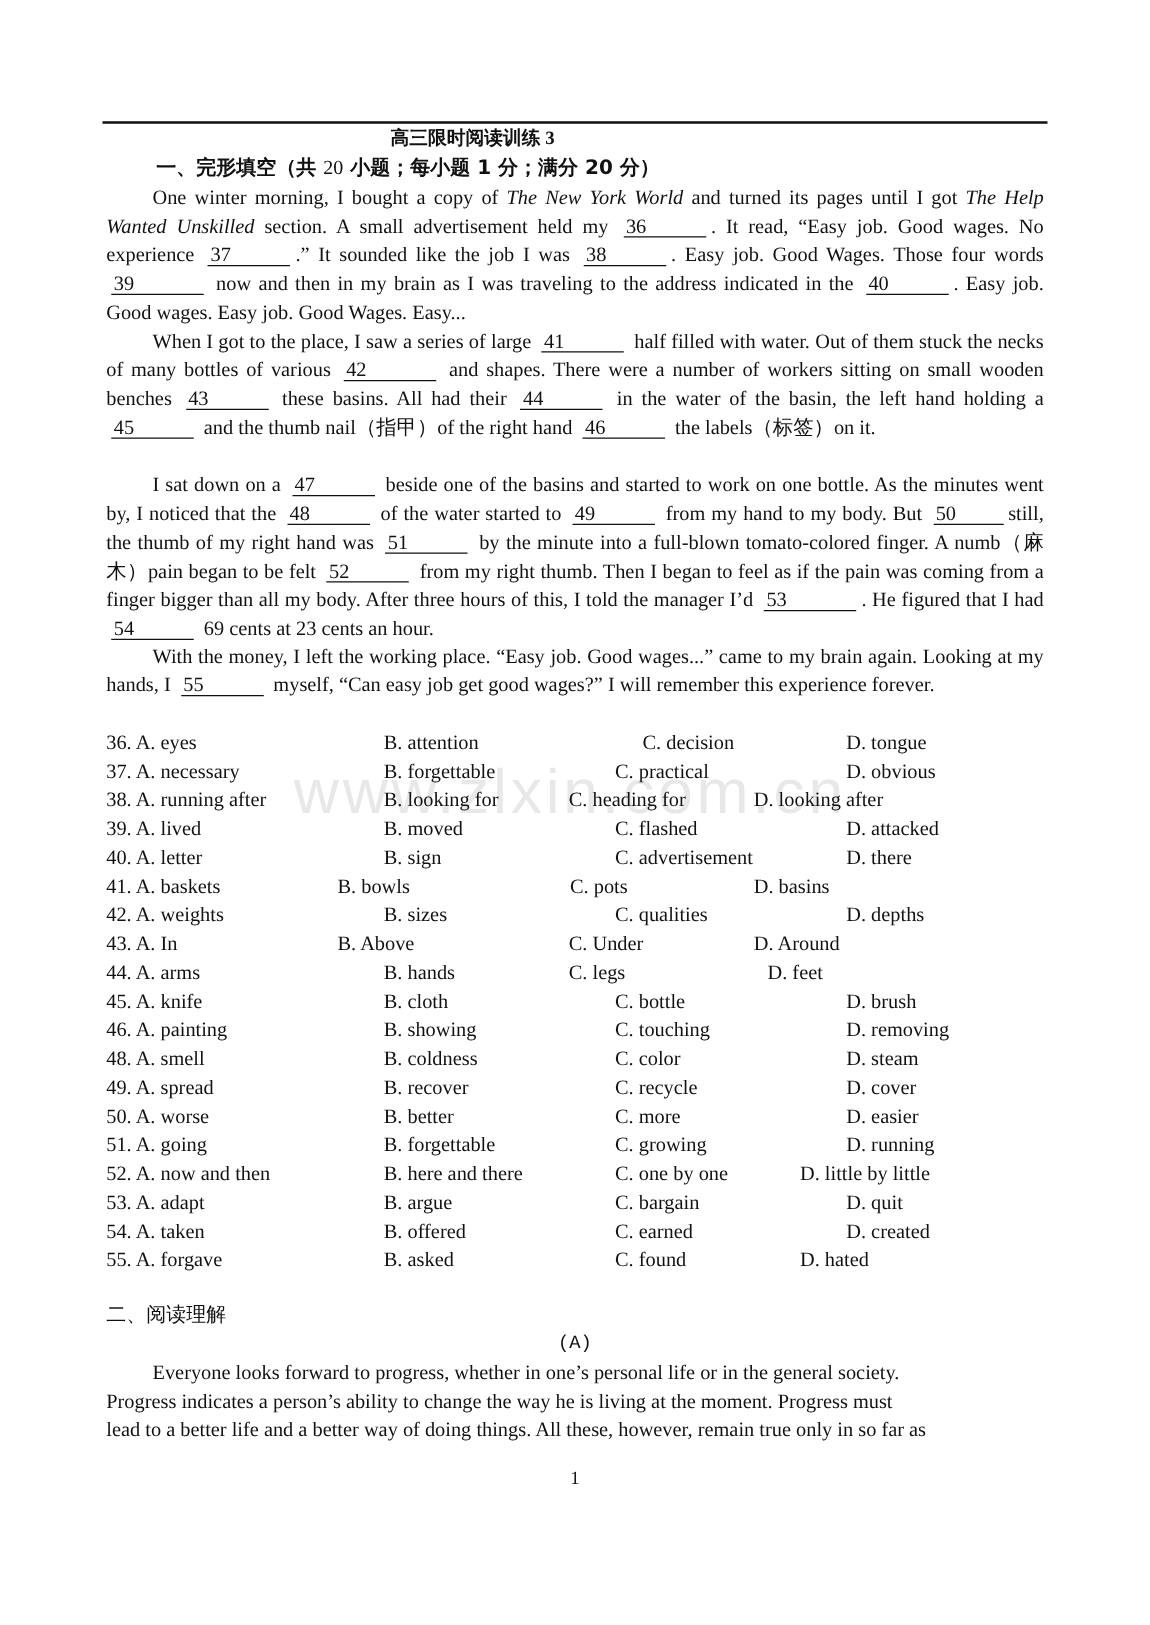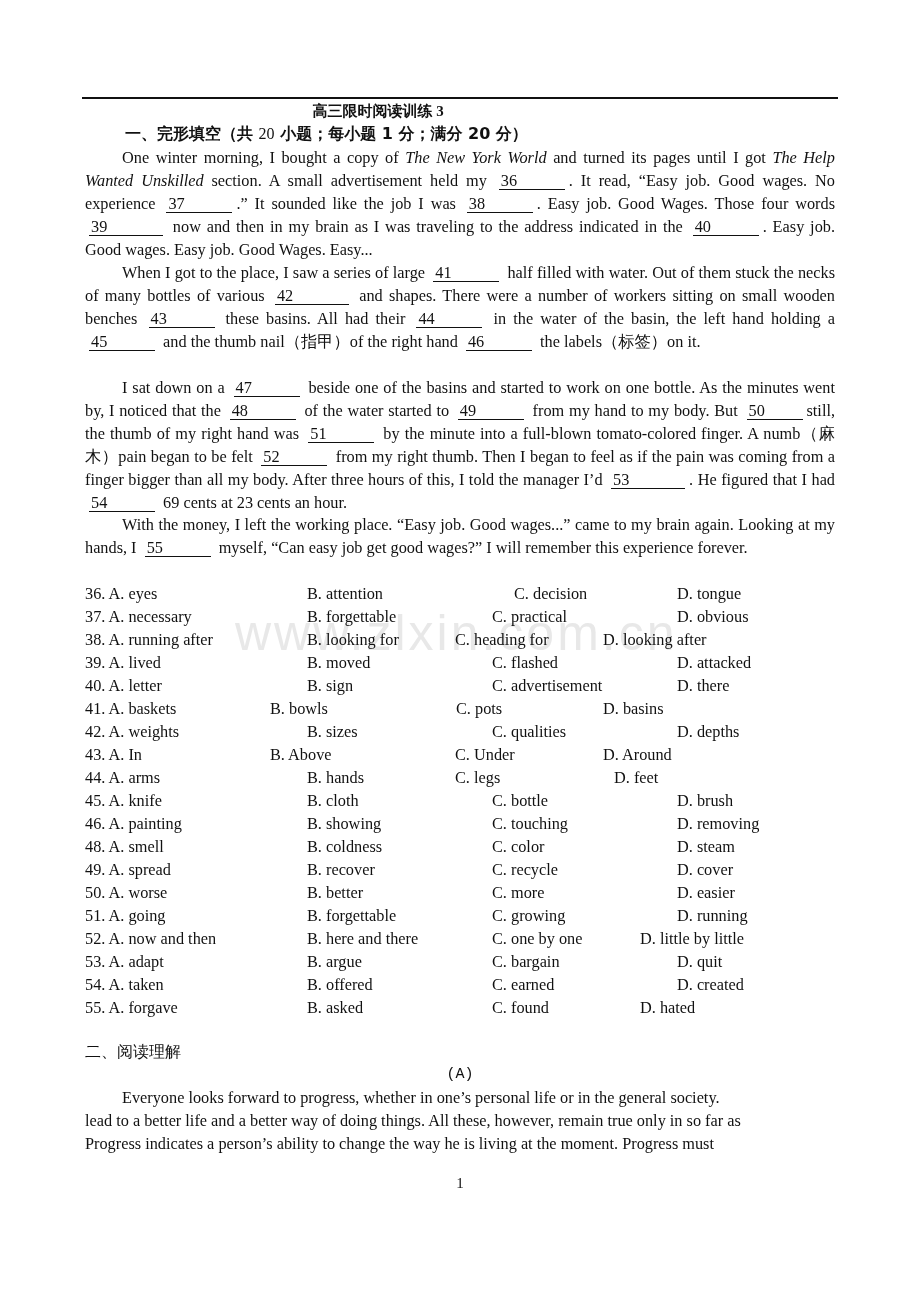--- a/index.html
+++ b/index.html
@@ -164,17 +164,17 @@
       <span class="opt" style="left: 222px;">B. asked</span>
       <span class="opt" style="left: 407px;">C. found</span>
       <span class="opt" style="left: 555px;">D. hated</span>
     </div>
   </div>
 
 <div class="reading-head">二、阅读理解</div>
 <div class="passage-label">(A)</div>
 <div class="passage" id="passage">
     <span class="line indent">Everyone looks forward to progress, whether in one’s personal life or in the general society.</span>
+    <span class="line">Progress indicates a person’s ability to change the way he is living at the moment. Progress must</span>
     <span class="line">lead to a better life and a better way of doing things. All these, however, remain true only in so far as</span>
-    <span class="line">Progress indicates a person’s ability to change the way he is living at the moment. Progress must</span>
   </div>
 
 <div class="page-number">1</div>
 
 </body></html>

